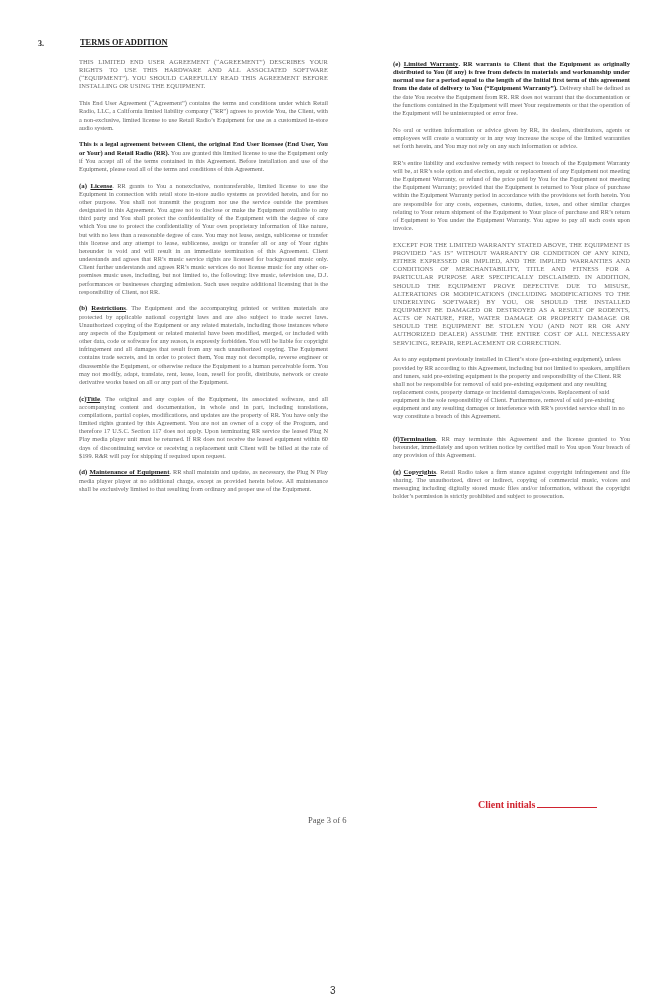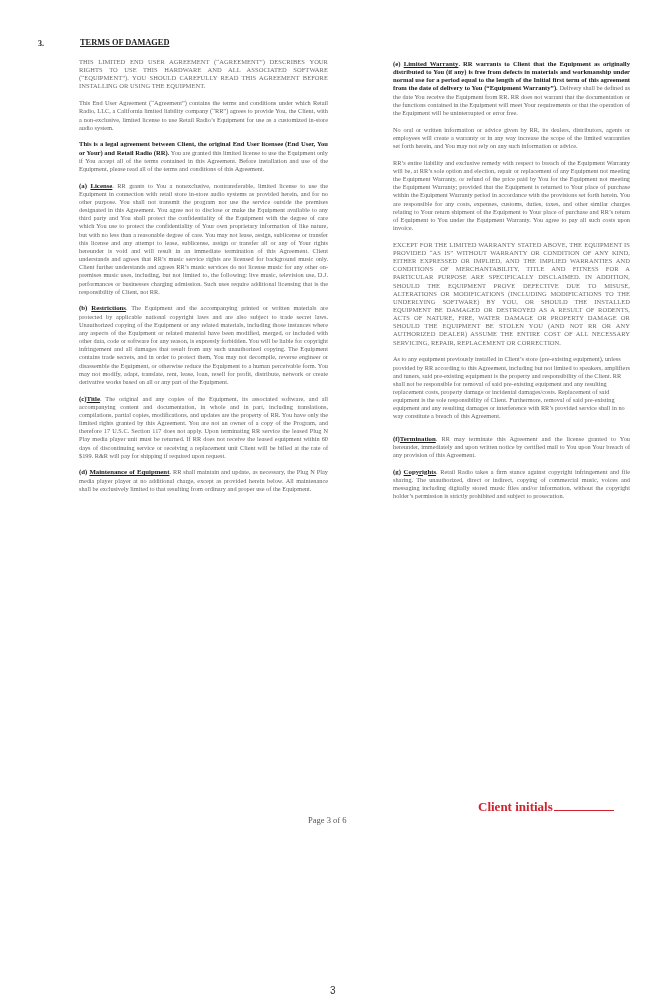--- a/index.html
+++ b/index.html
@@ -12,32 +12,32 @@
   .col-left { left: 79px; top: 58px; width: 249px; }
   .col-right { left: 393px; top: 60px; width: 237px; }
   .col p { margin: 0 0 8.6px 0; }
   .caps { font-size: 6.5px; letter-spacing: 0.05px; color: #6a6a6a; }
   .lead { font-weight: bold; color: #222; font-size: 6.6px; }
   .h { font-weight: bold; color: #222; font-size: 6.8px; }
   .h u { text-decoration-thickness: 1px; }
   .boldblk { font-weight: bold; color: #222; font-size: 6.6px; }
   .tight { text-align: left; }
   .page-of { position: absolute; left: 308px; top: 815px; font-size: 8.5px; color: #555; text-align: right; }
-  .initials { position: absolute; left: 478px; top: 799px; font-size: 13px; font-weight: bold; color: #d0232f; }
+  .initials { position: absolute; left: 478px; top: 799px; font-size: 10px; font-weight: bold; color: #d0232f; }
   .initials .line { display: inline-block; width: 60px; border-bottom: 1px solid #d0232f; margin-left: 1px; height: 7px; }
   .page-num { position: absolute; left: 330px; top: 985px; font-size: 10px; color: #333;
               font-family: "Liberation Sans", sans-serif; }
 </style>
 </head>
 <body>
 
 <div>
 
   <div class="sec-num">3.</div>
-  <div class="sec-title">TERMS OF DAMAGED</div>
+  <div class="sec-title">TERMS OF ADDITION</div>
 
   <div class="col col-left">
     <p class="caps">THIS LIMITED END USER AGREEMENT (“AGREEMENT”) DESCRIBES YOUR RIGHTS TO USE THIS HARDWARE AND ALL ASSOCIATED SOFTWARE (“EQUIPMENT”). YOU SHOULD CAREFULLY READ THIS AGREEMENT BEFORE INSTALLING OR USING THE EQUIPMENT.</p>
     <p>This End User Agreement (“Agreement”) contains the terms and conditions under which Retail Radio, LLC, a California limited liability company (“RR”) agrees to provide You, the Client, with a non-exclusive, limited license to use Retail Radio’s Equipment for use as a customized in-store audio system.</p>
     <p><span class="lead">This is a legal agreement between Client, the original End User licensee (End User, You or Your) and Retail Radio (RR).</span><span> You are granted this limited license to use the Equipment only if You accept all of the terms contained in this Agreement. Before installation and use of the Equipment, please read all of the terms and conditions of this Agreement.</span></p>
     <p><span class="h">(a) </span><span class="h"><u>License</u></span><span>. RR grants to You a nonexclusive, nontransferable, limited license to use the Equipment in connection with retail store in-store audio systems as provided herein, and for no other purpose. You shall not transmit the program nor use the service outside the premises designated in this Agreement.  You agree not to disclose or make the Equipment available to any third party and You shall protect the confidentiality of the Equipment with the degree of care which You use to protect the confidentiality of Your own proprietary information of like nature, but with no less than a reasonable degree of care. You may not lease, assign, sublicense or transfer this license and any attempt to lease, sublicense, assign or transfer all or any of Your rights hereunder is void and will result in an immediate termination of this Agreement.  Client understands and agrees that RR’s music service rights are licensed for background music only.  Client further understands and agrees RR’s music services do not license music for any other on-premises music uses, including, but not limited to, the following: live music, television use, D.J. performances or businesses charging admission.  Such uses require additional licensing that is the responsibility of Client, not RR.</span></p>
     <p><span class="h">(b) </span><span class="h"><u>Restrictions</u></span><span>. The Equipment and the accompanying printed or written materials are protected by applicable national copyright laws and are also subject to trade secret laws. Unauthorized copying of the Equipment or any related materials, including those instances where any aspects of the Equipment or related material have been modified, merged, or included with other data, code or software for any reason, is expressly forbidden. You will be liable for copyright infringement and all damages that result from any such unauthorized copying. The Equipment contains trade secrets, and in order to protect them, You may not decompile, reverse engineer or disassemble the Equipment, or otherwise reduce the Equipment to a human perceivable form. You may not modify, adapt, translate, rent, lease, loan, resell for profit, distribute, network or create derivative works based on all or any part of the Equipment.</span></p>
     <p><span class="h">(c)</span><span class="h"><u>Title</u></span><span>. The original and any copies of the Equipment, its associated software, and all accompanying content and documentation, in whole and in part, including translations, compilations, partial copies, modifications, and updates are the property of RR. You have only the limited rights granted by this Agreement. You are not an owner of a copy of the Program, and therefore 17 U.S.C. Section 117 does not apply.  Upon terminating RR service the leased Plug N Play media player unit must be returned. If RR does not receive the leased equipment within 60 days of discontinuing service or receiving a replacement unit Client will be billed at the rate of $199. R&amp;R will pay for shipping if required upon request.</span></p>
     <p><span class="h">(d) </span><span class="h"><u>Maintenance of Equipment</u></span><span>. RR shall maintain and update, as necessary, the Plug N Play media player player at no additional charge, except as provided herein below. All maintenance shall be exclusively limited to that resulting from ordinary and proper use of the Equipment.</span></p>
   </div>

